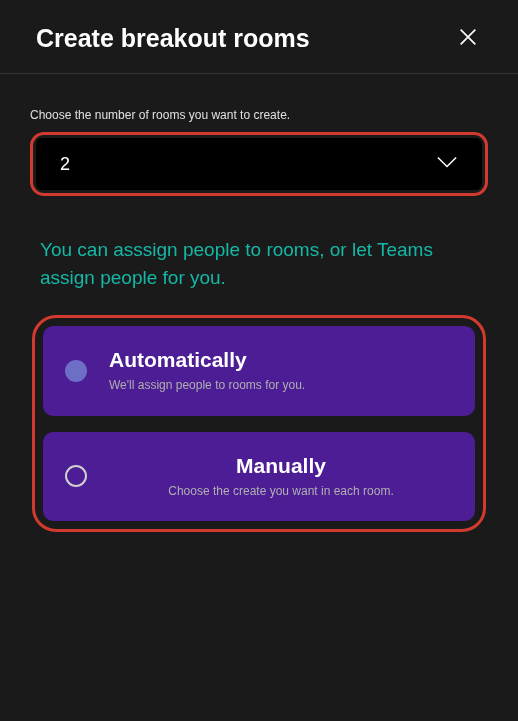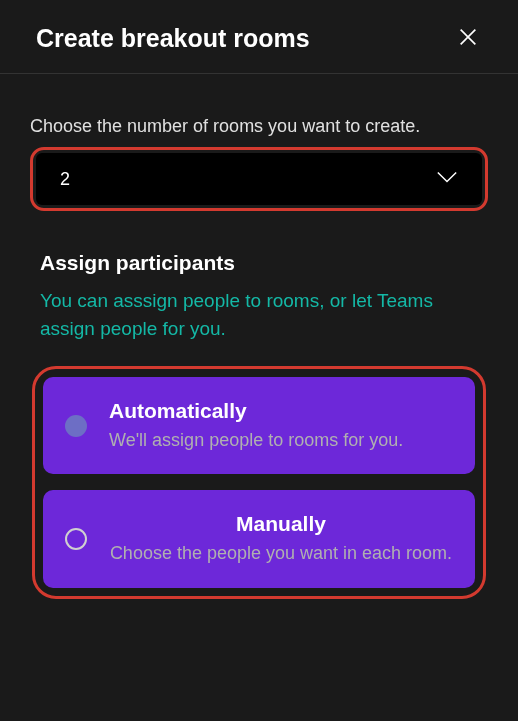--- a/index.html
+++ b/index.html
@@ -38,25 +38,24 @@
       color: #fff;
     }
     .close-btn svg {
       width: 22px;
       height: 22px;
     }
     .content {
       padding: 34px 30px 0 30px;
     }
     .choose-label {
-      font-size: 18px;
+      font-size: 12px;
       color: #e0e0e0;
       margin-bottom: 10px;
       font-weight: 400;
-      margin-top: 8px;
     }
     .highlight-wrapper1 {
       border: 3px solid #d33a2f;
       border-radius: 14px;
       padding: 3px;
       margin-bottom: 40px;
     }
     .select-box {
       background: #000;
       border: none;
@@ -96,21 +95,21 @@
       margin-bottom: 24px;
     }
     .highlight-wrapper2 {
       border: 3px solid #d33a2f;
       border-radius: 24px;
       padding: 8px;
       margin: 0 -8px;
       margin-top: 4px;
     }
     .option-card {
-      background: #6d28d9;
+      background: #4c1d95;
       border-radius: 10px;
       padding: 22px 22px;
       display: flex;
       align-items: center;
       gap: 22px;
       margin-bottom: 16px;
       cursor: pointer;
     }
     .option-card:last-child {
       margin-bottom: 0;
@@ -133,21 +132,21 @@
     .option-text {
       flex: 1;
     }
     .option-title {
       font-size: 21px;
       font-weight: 700;
       color: #fff;
       margin-bottom: 6px;
     }
     .option-desc {
-      font-size: 18px;
+      font-size: 12px;
       color: #b0b0b0;
       font-weight: 400;
       line-height: 1.3;
     }
   </style>
 </head>
 <body>
 
 <div class="header">
   <div class="header-title">Create breakout rooms</div>
@@ -169,34 +168,33 @@
       <span class="select-value">2</span>
       <span class="chevron-icon">
         <svg viewBox="0 0 24 14" fill="none" stroke-width="1.6">
           <polyline points="2,2 12,12 22,2"></polyline>
         </svg>
       </span>
     </div>
   </div>
 
   <div class="assign-section">
-    <div class="assign-heading">Assign participants</div>
     <div class="assign-desc">You can asssign people to rooms, or let Teams assign people for you.</div>
 
     <div class="highlight-wrapper2">
       <div class="option-card">
         <div class="radio filled"></div>
         <div class="option-text">
           <div class="option-title">Automatically</div>
           <div class="option-desc">We'll assign people to rooms for you.</div>
         </div>
       </div>
 
       <div class="option-card">
         <div class="radio empty"></div>
         <div class="option-text">
           <div class="option-title">Manually</div>
-          <div class="option-desc">Choose the people you want in each room.</div>
+          <div class="option-desc">Choose the create you want in each room.</div>
         </div>
       </div>
     </div>
   </div>
 </div>
 
 </body></html>

